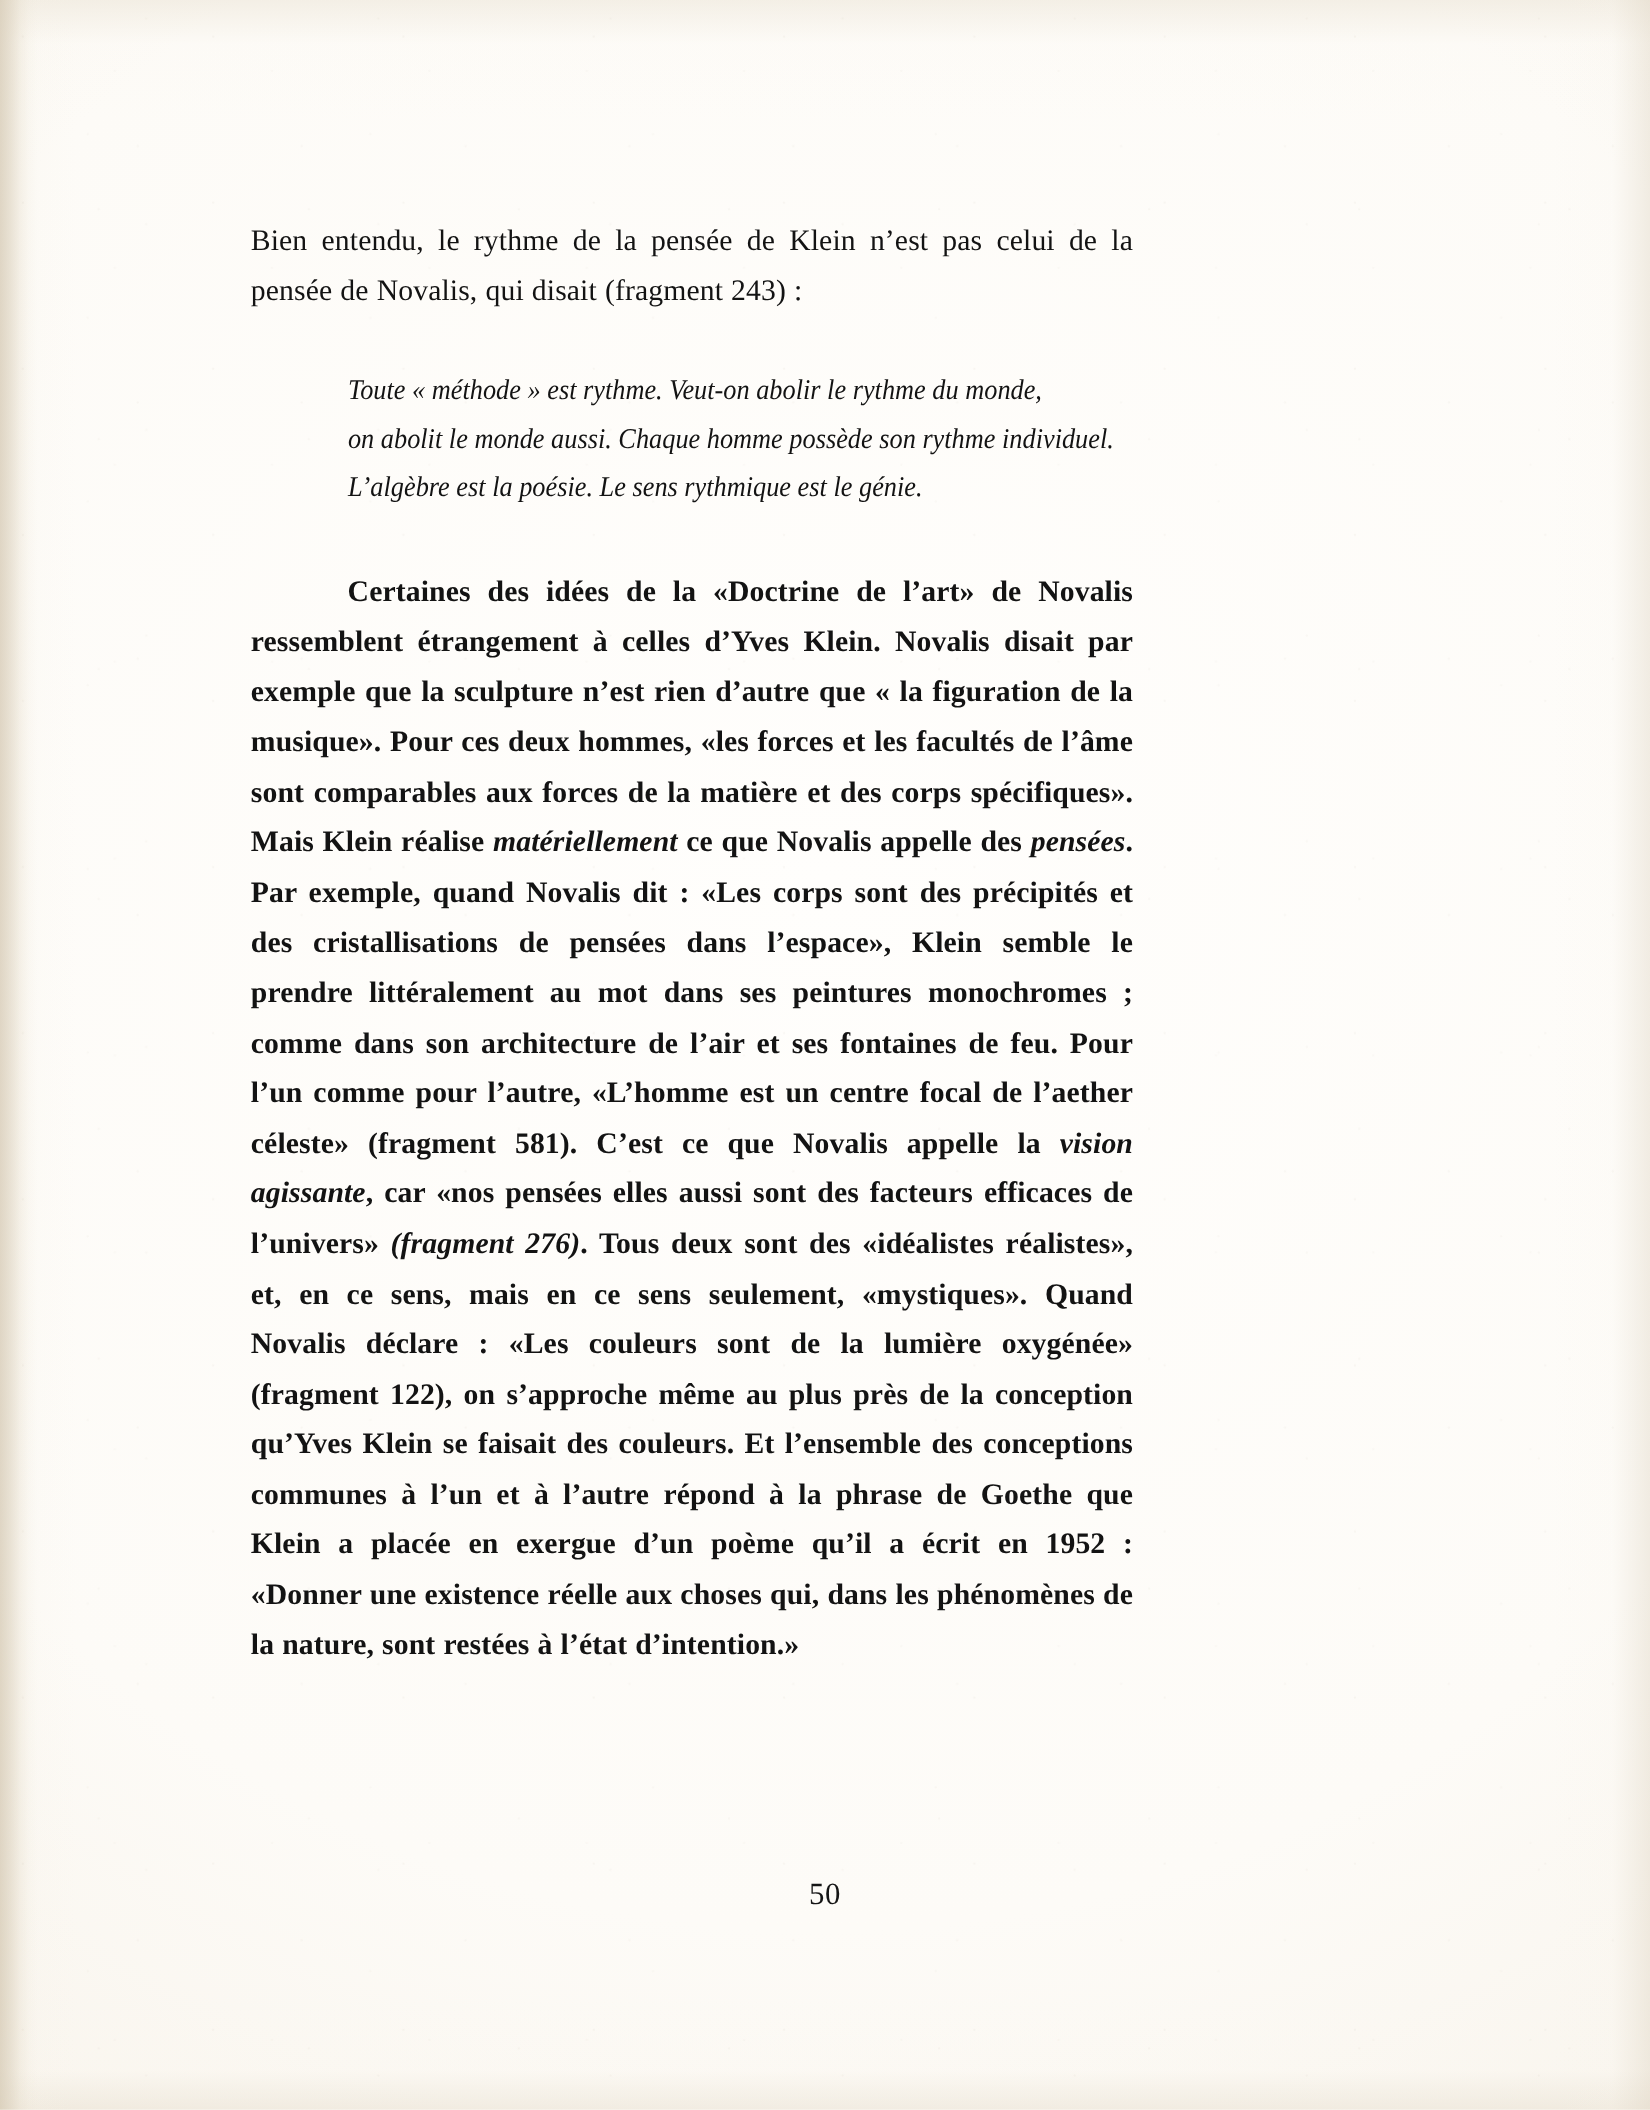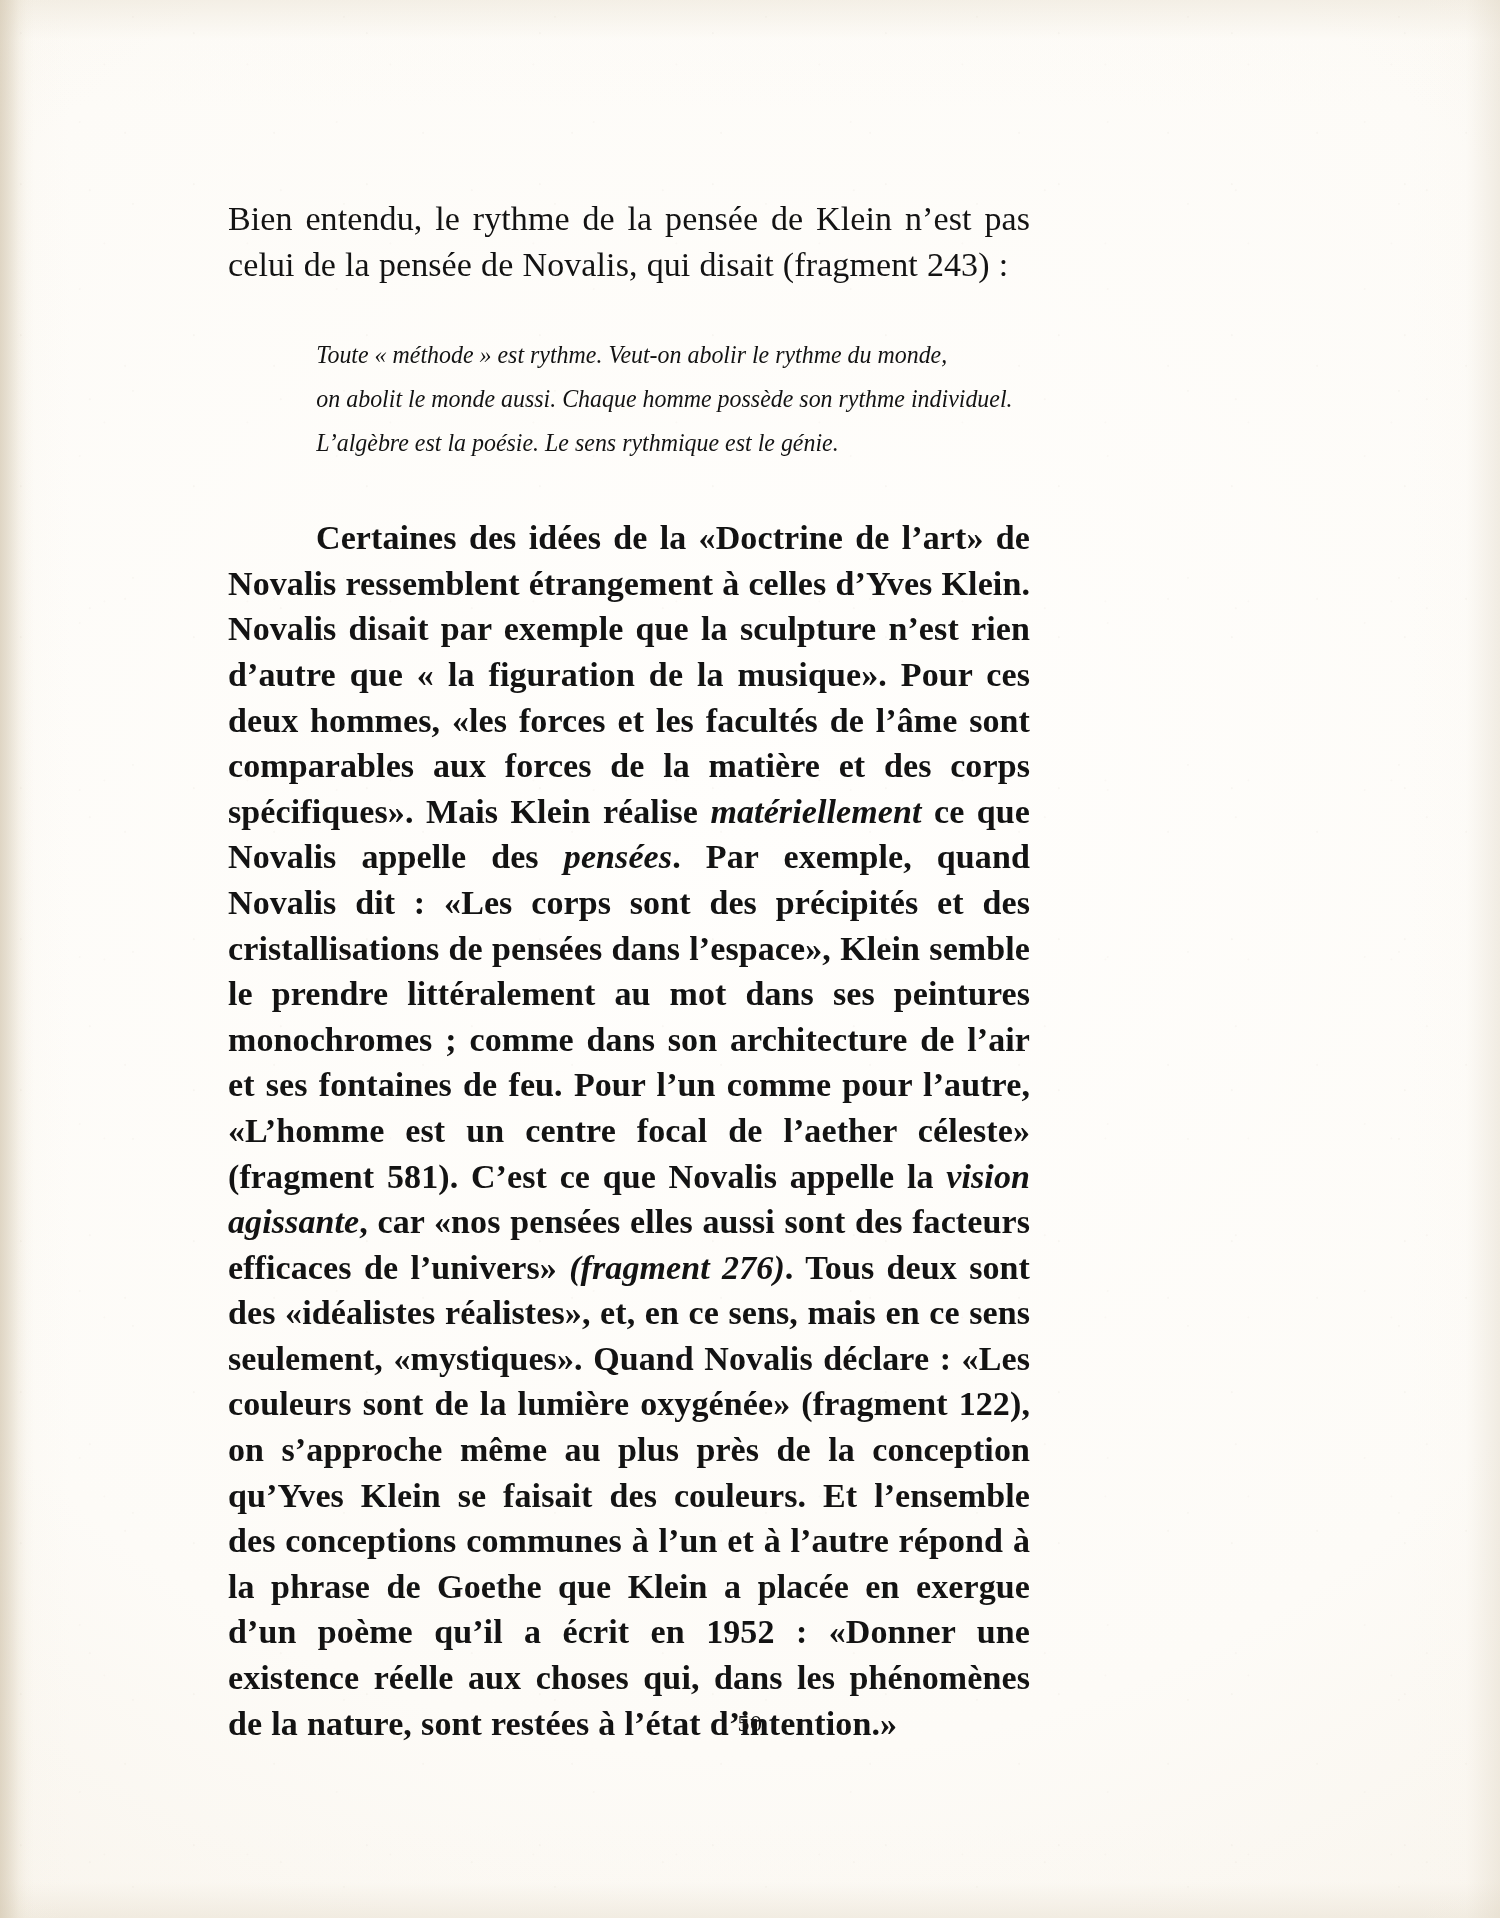--- a/index.html
+++ b/index.html
@@ -57,21 +57,21 @@
 
   .text-block {
     position: absolute;
     left: 228px;
     top: 196px;
     width: 802px;
   }
 
   p.body {
     margin: 0;
-    font-size: 34px;
+    font-size: 27px;
     line-height: 45.6px;
     text-align: justify;
     text-align-last: left;
     letter-spacing: 0.1px;
     word-spacing: 0.5px;
     color: #131313;
   }
 
   p.body.indented {
     text-indent: 88px;
@@ -102,21 +102,21 @@
   em.it {
     font-style: italic;
   }
 
   .folio {
     position: absolute;
     left: 0;
     top: 1706px;
     width: 1500px;
     text-align: center;
-    font-size: 24px;
+    font-size: 28px;
     line-height: 34px;
     color: #151515;
     letter-spacing: 0.5px;
   }
 </style>
 </head>
 <body>
 
 <div class="page">
 

